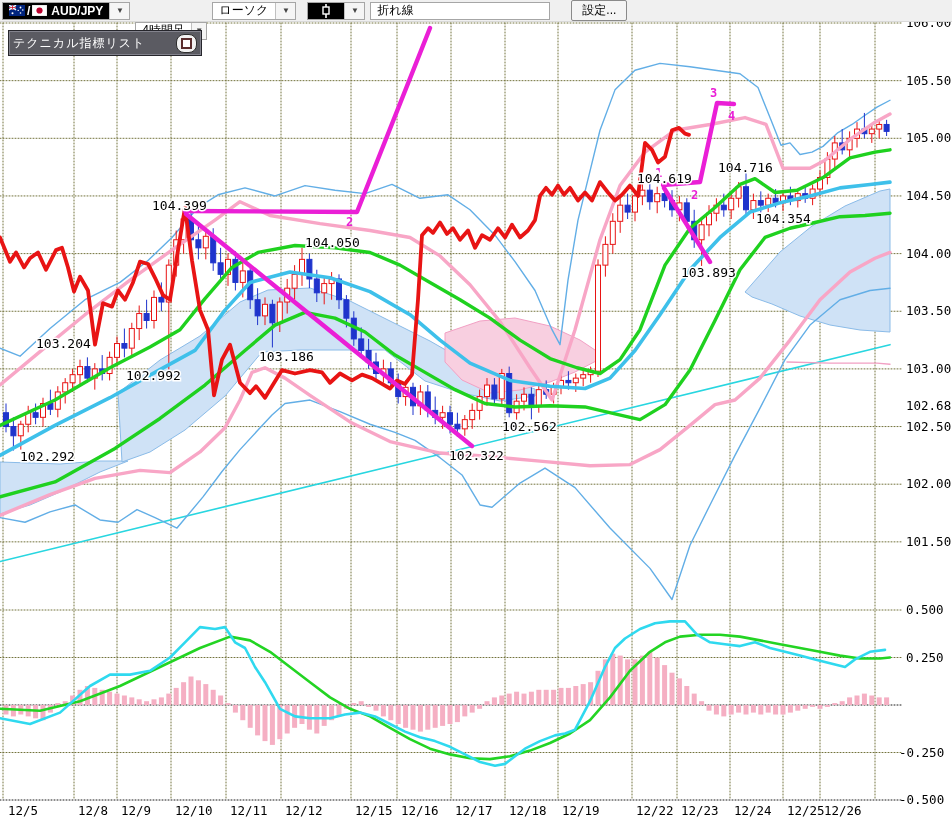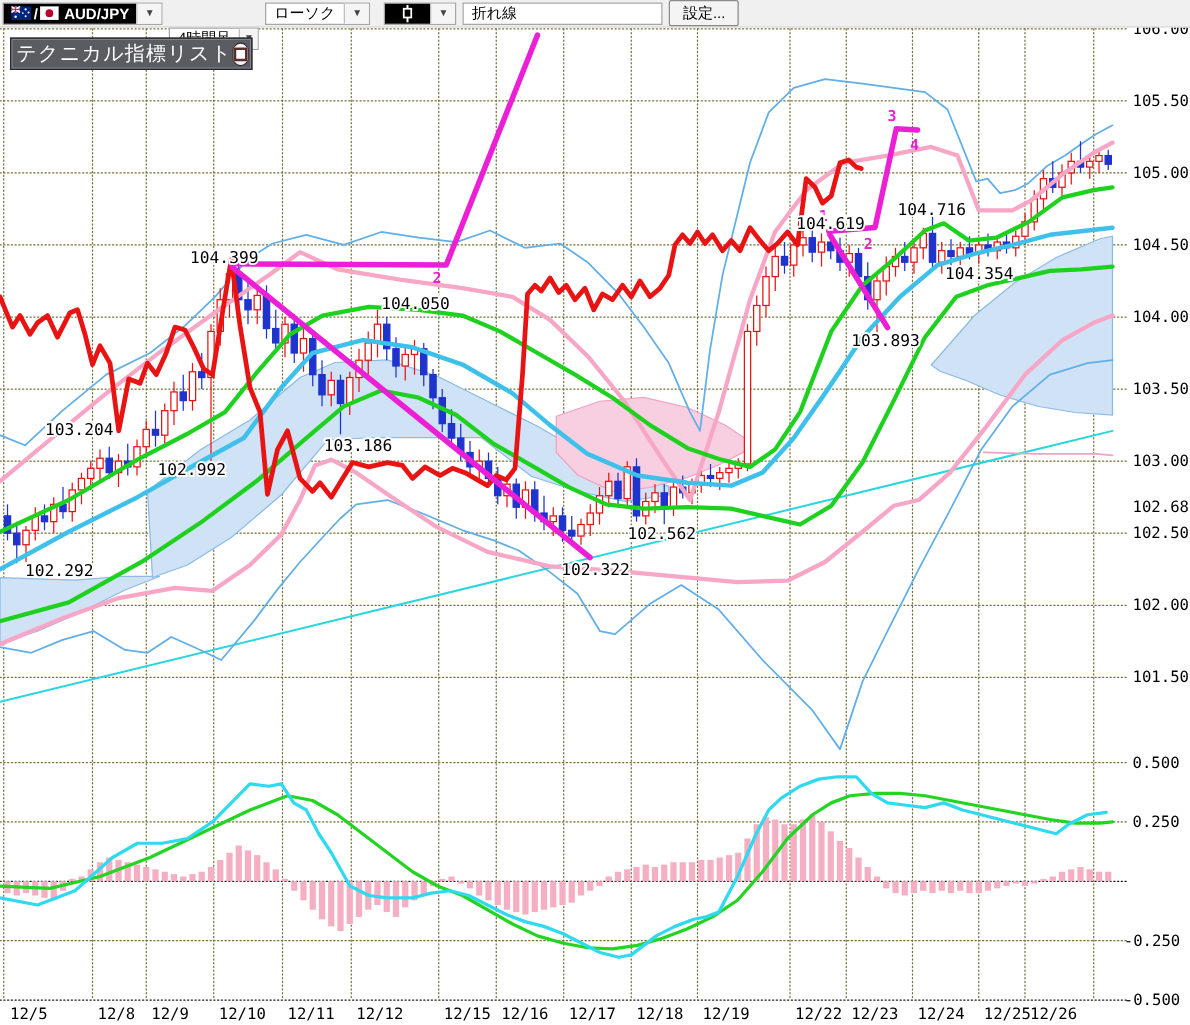--- a/index.html
+++ b/index.html
@@ -12,28 +12,28 @@
     box-sizing:border-box;z-index:5;font-size:12px;}
   .dd{display:flex;align-items:stretch;height:18px;background:#fff;border:1px solid #a6a6a6;box-sizing:border-box;}
   .dd .val{display:flex;align-items:center;padding:0 6px;white-space:nowrap;}
   .dd .chev{width:19px;display:flex;align-items:center;justify-content:center;background:#f5f5f5;
     border-left:1px solid #c0c0c0;color:#444;font-size:8px;}
   .dd.black .val{background:#000;color:#fff;font-weight:bold;}
   .pair-flags{display:flex;align-items:center;gap:2px;margin-right:4px;}
   .flag{display:block;}
   .slash{color:#fff;font-weight:bold;}
   .field{display:flex;align-items:center;height:18px;background:#fff;border:1px solid #a6a6a6;
-    box-sizing:border-box;padding:0 6px;width:160px;}
+    box-sizing:border-box;padding:0 6px;width:180px;}
   .btn{height:19px;border:1px solid #8a8a8a;background:#f4f4f4;padding:0 10px;display:flex;
-    align-items:center;margin-left:0;border-radius:2px;}
+    align-items:center;margin-left:16px;border-radius:2px;}
   
   .panel{position:absolute;left:8px;top:30px;width:194px;height:26px;background:#5b5b62;
     border:1px solid #26262c;box-shadow:inset 0 0 0 1px #83838d;z-index:6;display:flex;
     align-items:center;justify-content:space-between;padding:0 4px;box-sizing:border-box;}
-  .panel-title{color:#fff;font-size:16px;letter-spacing:1px;white-space:nowrap;}
+  .panel-title{color:#fff;font-size:12px;letter-spacing:1px;white-space:nowrap;}
   .panel-btn{width:19px;height:17px;background:#f2f2f2;border:1px solid #2e2e2e;border-radius:8px;
     display:flex;align-items:center;justify-content:center;}
   .panel-btn .sq{width:7px;height:7px;border:2px solid #5a2d2d;background:#fff;}
 </style>
 </head>
 <body>
 
 <div id="stage">
 
   <svg id="chart-svg" width="952" height="820">

